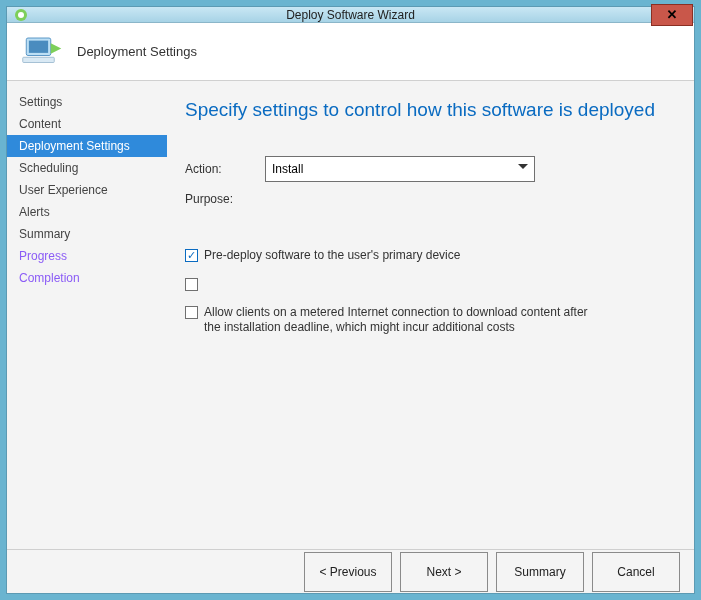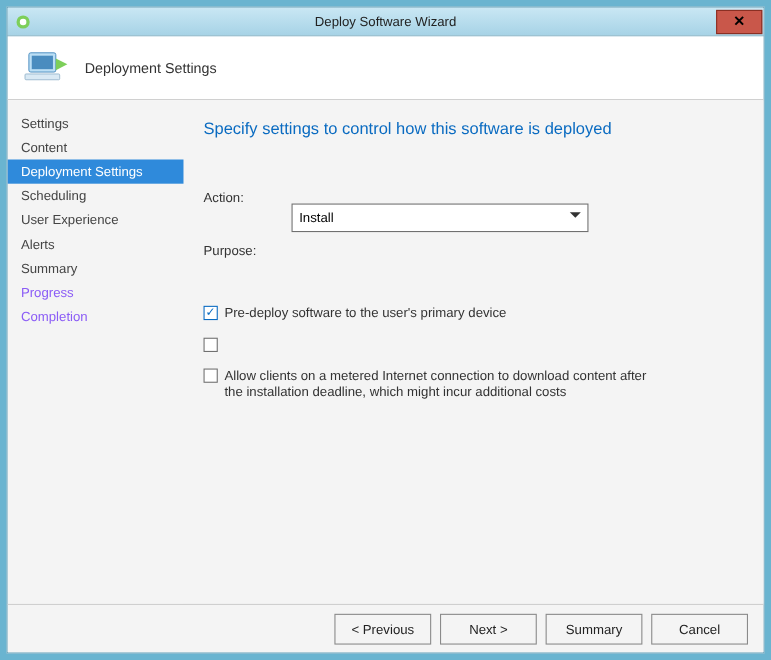--- a/index.html
+++ b/index.html
@@ -15,21 +15,21 @@
   }
   .window {
     width: 100%;
     height: 100%;
     background: #fff;
     border: 1px solid #5c9ab3;
     display: flex;
     flex-direction: column;
   }
   .titlebar {
-    height: 26px;
+    height: 16px;
     background: linear-gradient(#c9e7f4, #a7d3e6);
     display: flex;
     align-items: center;
     border-bottom: 1px solid #8bb6c9;
     position: relative;
   }
   .title-icon {
     width: 16px; height: 16px; margin-left: 6px;
   }
   .title-text {
@@ -97,42 +97,41 @@
   .nav-item.dim {
     color: #8b5cf6;
   }
   .content {
     flex: 1;
     padding: 18px 24px 10px 18px;
     background: #f4f4f4;
   }
   .heading {
     color: #0a6bc1;
-    font-size: 15px;
-    margin-bottom: 22px;
+    font-size: 19px;
+    margin-bottom: 35px;
   }
   .form-row {
     display: flex;
     align-items: center;
     margin-bottom: 10px;
   }
   .form-label {
     width: 80px;
     color: #333;
   }
   .combo {
     flex: 0 0 270px;
     height: 21px;
     border: 1px solid #707070;
     background: #fff;
     display: flex;
     align-items: center;
     padding: 12px 6px;
     position: relative;
-    margin-top: 37px;
   }
   .combo::after {
     content: "";
     position: absolute;
     right: 6px;
     top: 7px;
     width: 0; height: 0;
     border-left: 5px solid transparent;
     border-right: 5px solid transparent;
     border-top: 5px solid #333;
@@ -168,21 +167,21 @@
     border-top: 1px solid #cfcfcf;
     background: #f4f4f4;
     display: flex;
     align-items: center;
     justify-content: flex-end;
     padding-right: 14px;
     gap: 8px;
   }
   .btn {
     min-width: 88px;
-    height: 28px;
+    height: 40px;
     border: 1px solid #8a8a8a;
     background: #f4f4f4;
     display: inline-flex;
     align-items: center;
     justify-content: center;
     font-size: 12px;
     color: #222;
     padding: 0 10px;
   }
 </style>

